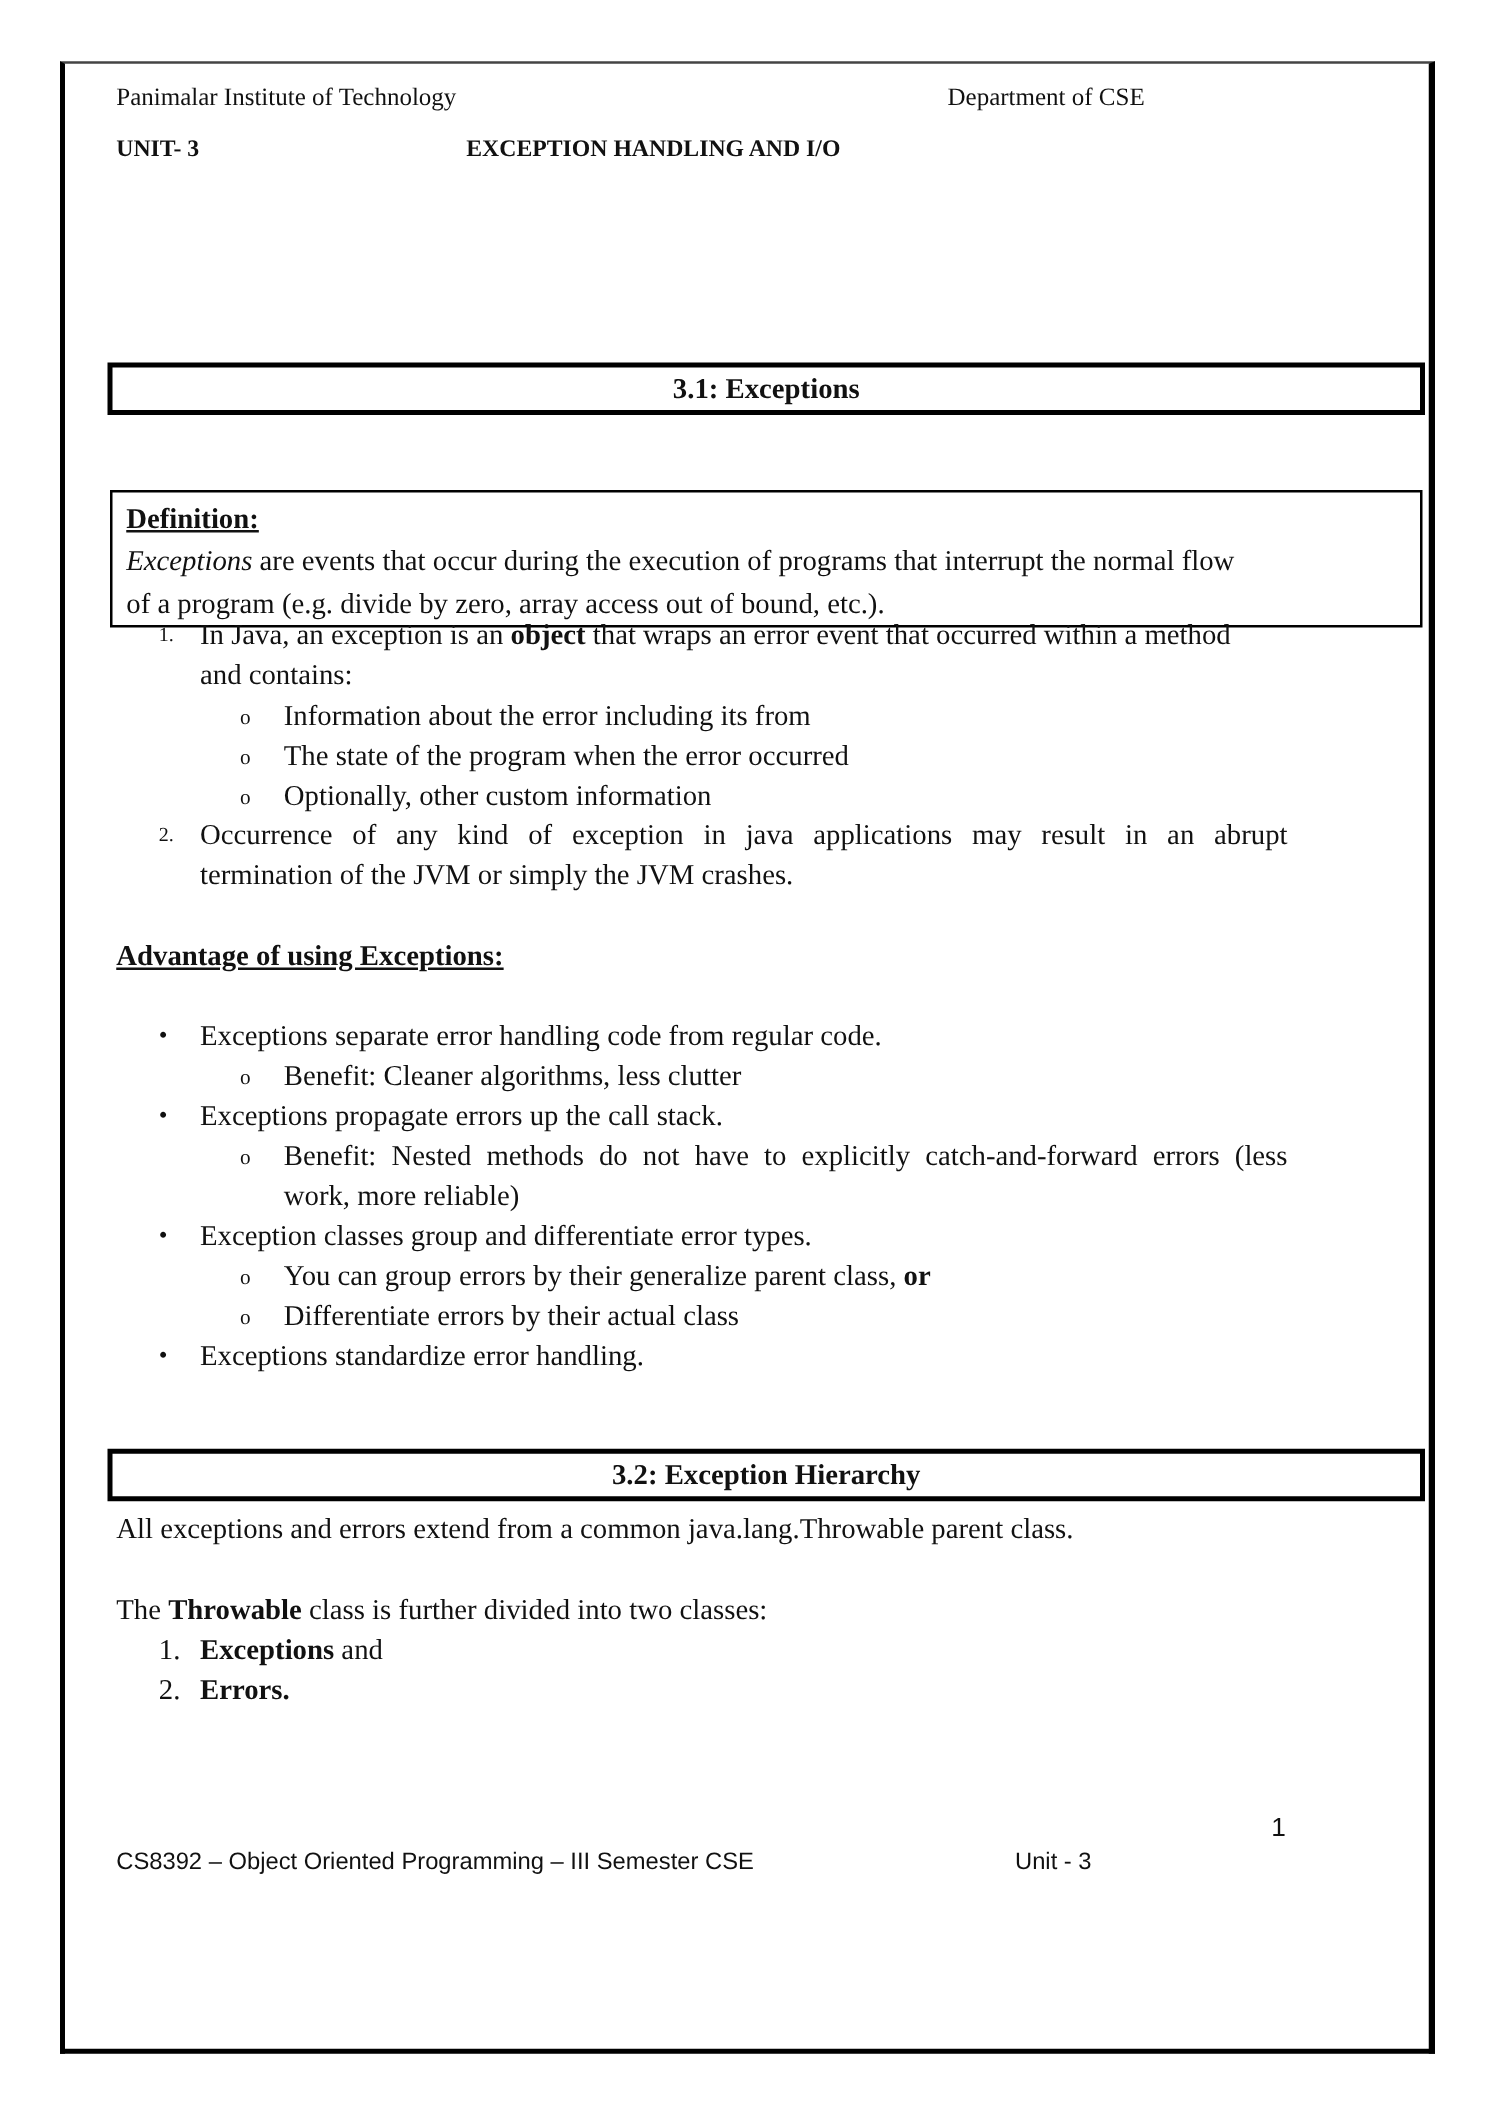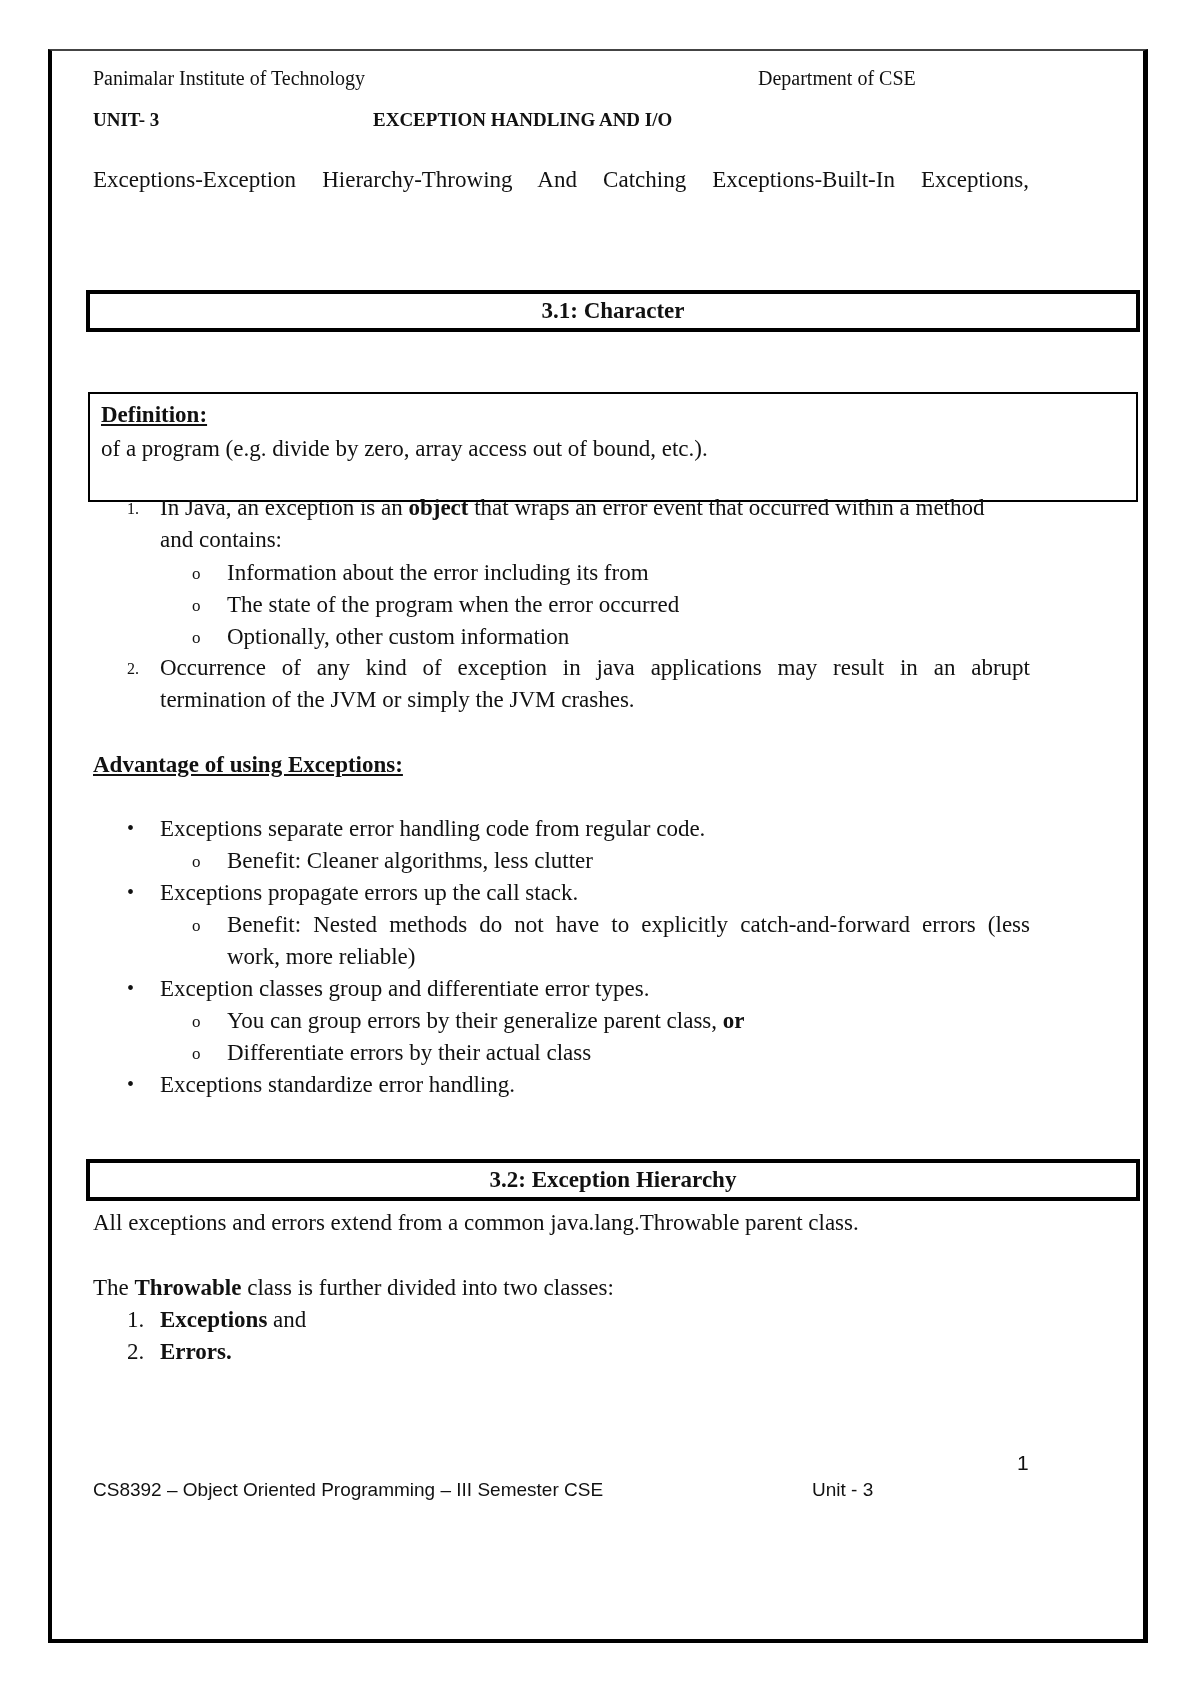--- a/index.html
+++ b/index.html
@@ -31,29 +31,29 @@
 <body>
 
 <div class="page-frame"></div>
 
 <div class="abs hdr" style="left:93px; top:67px;">Panimalar Institute of Technology</div>
 <div class="abs hdr" style="left:758px; top:67px;">Department of CSE</div>
 <div class="abs unit-row" style="left:93px; top:109px;">UNIT- 3</div>
 <div class="abs unit-row" style="left:373px; top:109px;">EXCEPTION HANDLING AND I/O</div>
 
 <div class="abs para" style="left:93px; top:163px; width:936px;">
-  <div class="justify" style="text-align-last:justify;">Exceptions-Exception Hierarchy-Throwing And Catching Exceptions-Built-In Exceptions,</div>
 </div>
 
 <div class="section-box" style="top:290px; height:42px; line-height:34px;">
-  <span>3.1: Character</span>
+  <span>3.1: Exceptions</span>
 </div>
 
 <div class="def-box">
   <div class="def-title">Definition:</div>
+  <div style="white-space:nowrap;"><i>Exceptions</i><span> are events that occur during the execution of programs that interrupt the normal flow</span></div>
   <div>of a program (e.g. divide by zero, array access out of bound, etc.).</div>
 </div>
 
 <div class="line" style="left:127px; top:495px;">
   <span class="num abs" style="left:0; top:5px;">1.</span>
   <span class="abs" style="left:33px; top:0;"><span>In Java, an exception is an </span><b>object</b><span> that wraps an error event that occurred within a method</span></span>
 </div>
 <div class="line" style="left:160px; top:527px;">and contains:</div>
 
 <div class="line" style="left:192px; top:560px;">

